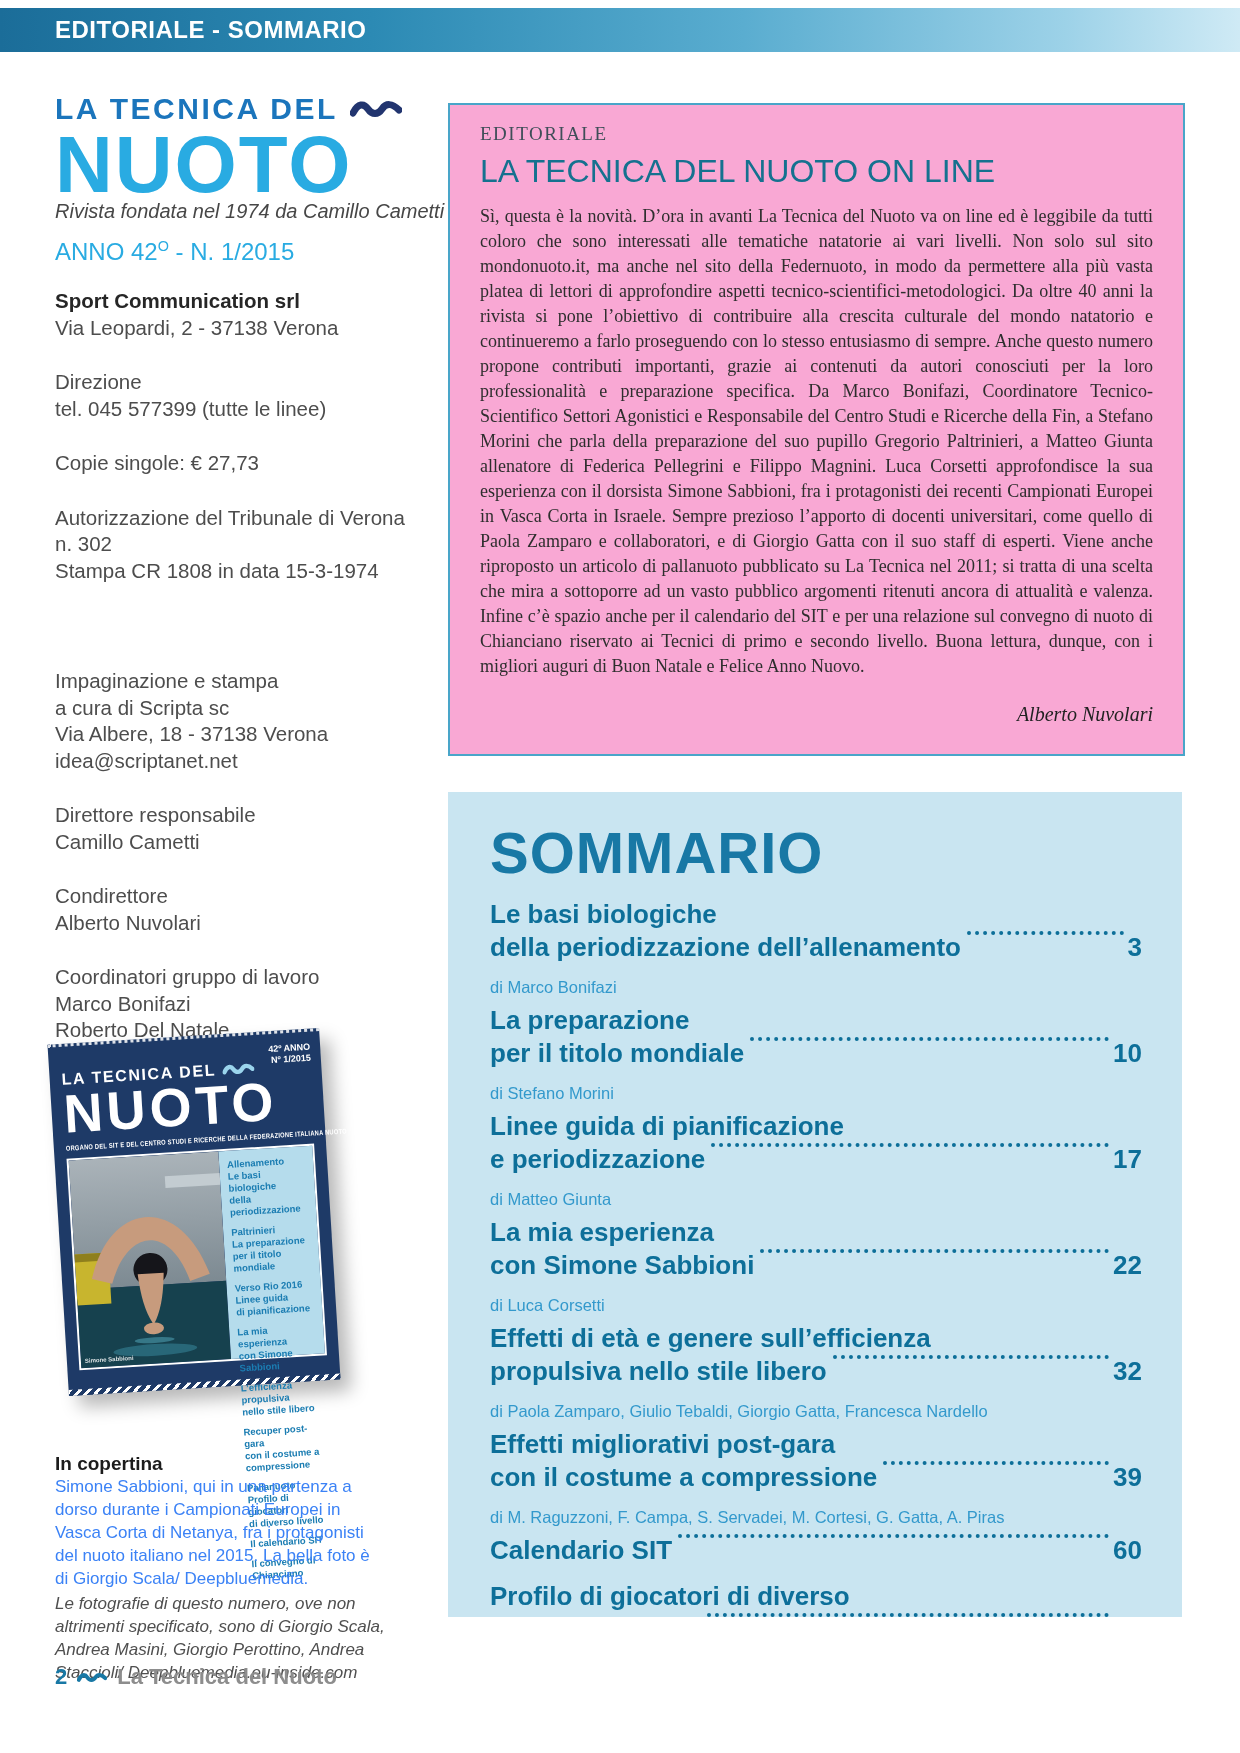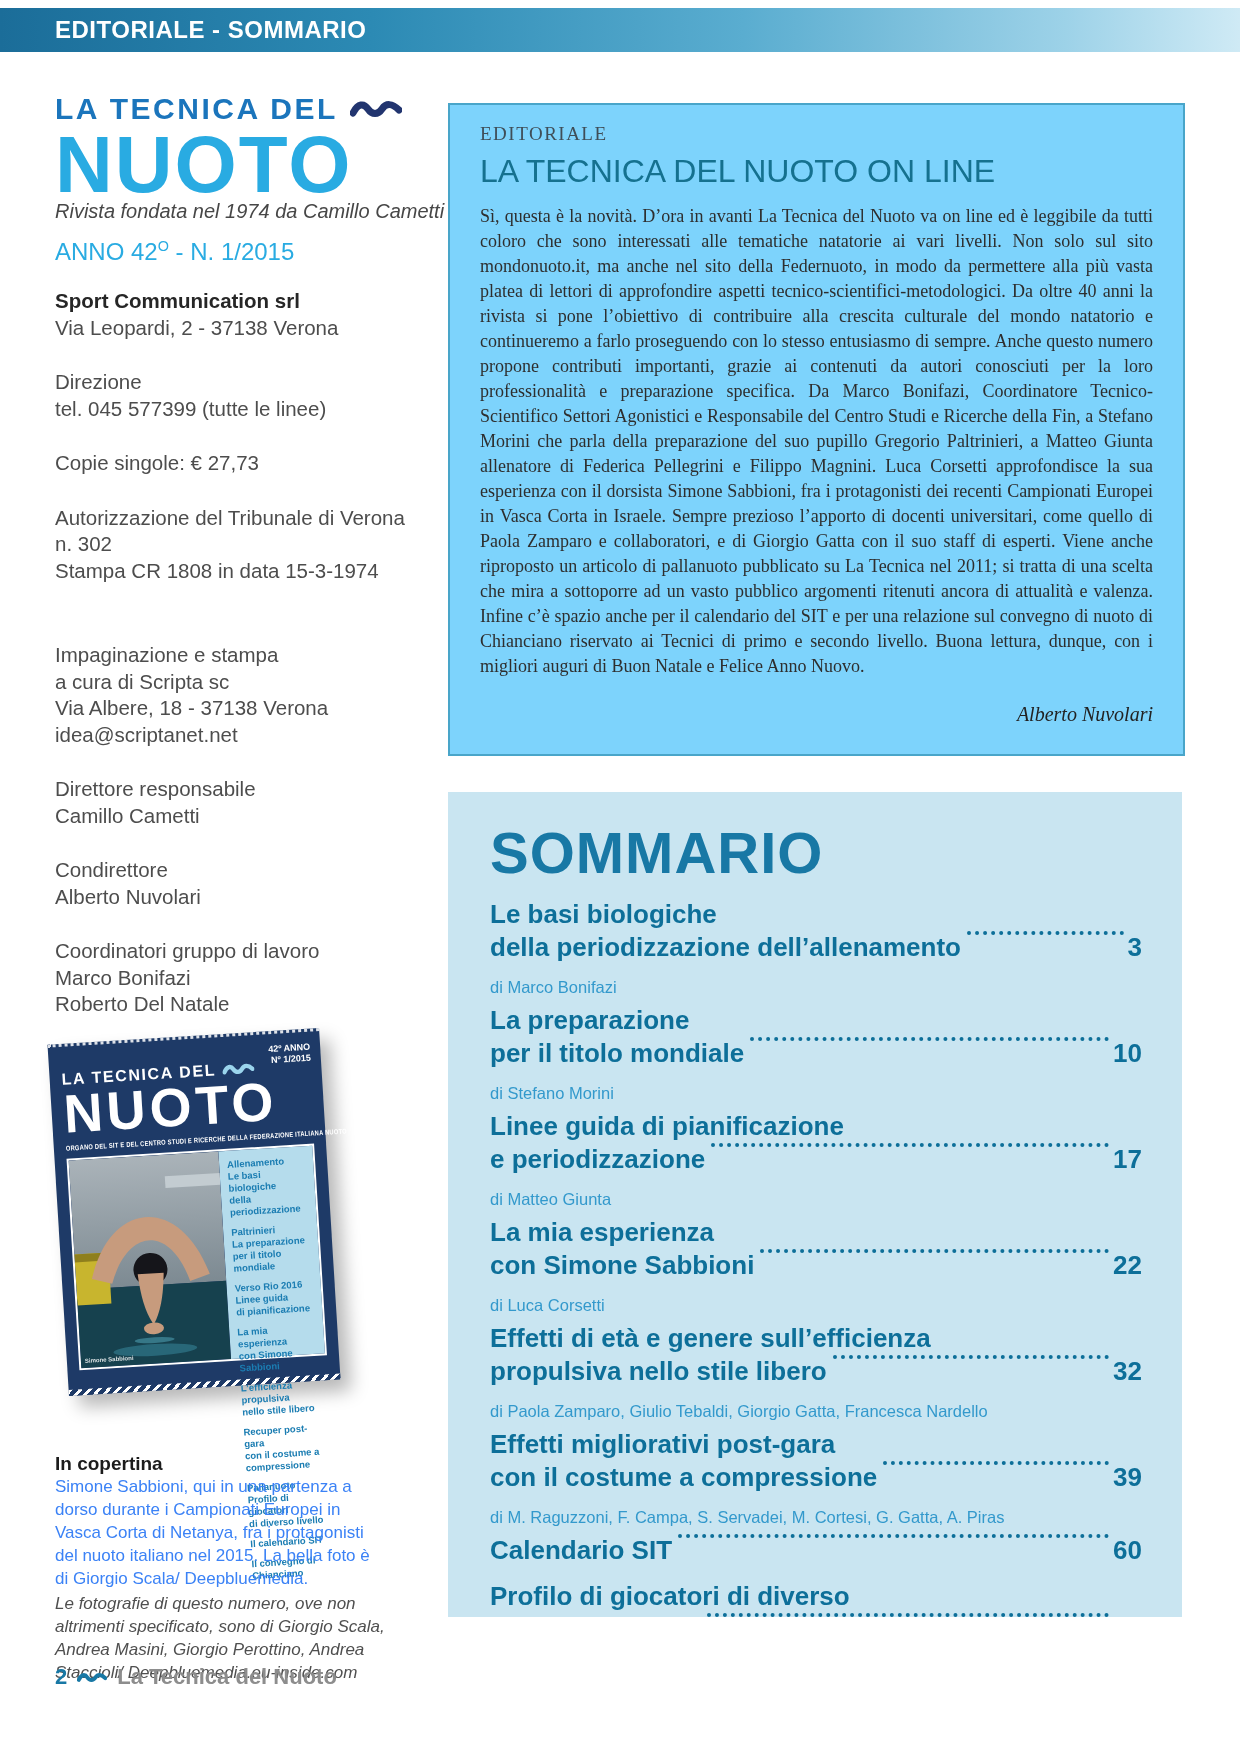--- a/index.html
+++ b/index.html
@@ -19,21 +19,21 @@
   .logo-line2{color:#29abe2;font-weight:bold;font-size:80px;letter-spacing:2px;line-height:.92;margin-top:2px;}
   .founded{position:absolute;left:55px;top:200px;width:400px;font-style:italic;font-size:20px;color:#474747;white-space:nowrap;}
   .anno{position:absolute;left:55px;top:238px;color:#29abe2;font-weight:normal;font-size:24px;}
   .anno sup{font-size:60%;}
 
   
   .colophon{position:absolute;left:55px;top:288px;width:390px;font-size:20.5px;color:#4d4d4d;line-height:26.5px;}
   .col-group{margin-bottom:28px;}
   .col-group div{white-space:nowrap;}
   .col-group .strong{font-weight:bold;color:#262626;}
-  .gap-large{margin-bottom:58px;}
+  .gap-large{margin-bottom:84px;}
 
   
   .cover{position:absolute;left:58px;top:1036px;width:272px;height:352px;background:#1e3a67;
     transform:rotate(-3.5deg);box-shadow:10px 12px 18px rgba(0,0,0,.28);
     padding:8px 12px 10px 12px;box-sizing:border-box;border-top:3px dotted rgba(255,255,255,.85);}
   .cover-issue{position:absolute;top:10px;right:10px;text-align:right;color:#fff;font-weight:bold;
     font-size:9px;line-height:11px;}
   .cover-logo1{display:flex;align-items:center;gap:6px;color:#fff;font-weight:bold;
     font-size:16px;letter-spacing:1.6px;margin-top:16px;}
   .cover-logo2{color:#fff;font-weight:bold;font-size:54px;letter-spacing:4px;line-height:.95;}
@@ -53,21 +53,21 @@
   .incop-title{font-weight:bold;font-size:19px;color:#1c1c1c;line-height:23px;}
   .incop-bold{font-weight:normal;font-size:17px;color:#3b82f6;line-height:23px;}
   .incop-italic{font-style:italic;font-size:17px;color:#4f4f4f;line-height:23px;margin-top:2px;}
 
   
   .footer{position:absolute;left:55px;top:1664px;display:flex;align-items:center;gap:10px;}
   .pgnum{color:#1878a5;font-weight:bold;font-size:22px;}
   .brand{color:#8d8d8d;font-weight:bold;font-size:22px;}
 
   
-  .edbox{position:absolute;left:448px;top:103px;width:737px;height:653px;background:#7dd3fc;
+  .edbox{position:absolute;left:448px;top:103px;width:737px;height:653px;background:#f9a8d4;
     border:2px solid #49a5c9;box-sizing:border-box;padding:18px 30px 0 30px;overflow:hidden;}
   .ed-kicker{font-family:"Liberation Serif",serif;font-size:19px;letter-spacing:1.5px;color:#3f4e58;}
   .ed-title{font-weight:normal;font-size:32px;color:#15718f;margin-top:8px;margin-bottom:14px;}
   .ed-body{font-family:"Liberation Serif",serif;font-size:18px;line-height:25px;text-align:justify;color:#2e2e2e;}
   .ed-sign{font-family:"Liberation Serif",serif;font-style:italic;font-size:20px;text-align:right;
     margin-top:24px;color:#222;}
 
   
   .sombox{position:absolute;left:448px;top:792px;width:734px;height:825px;background:#c9e5f1;
     box-sizing:border-box;padding:30px 40px 10px 42px;overflow:hidden;}

